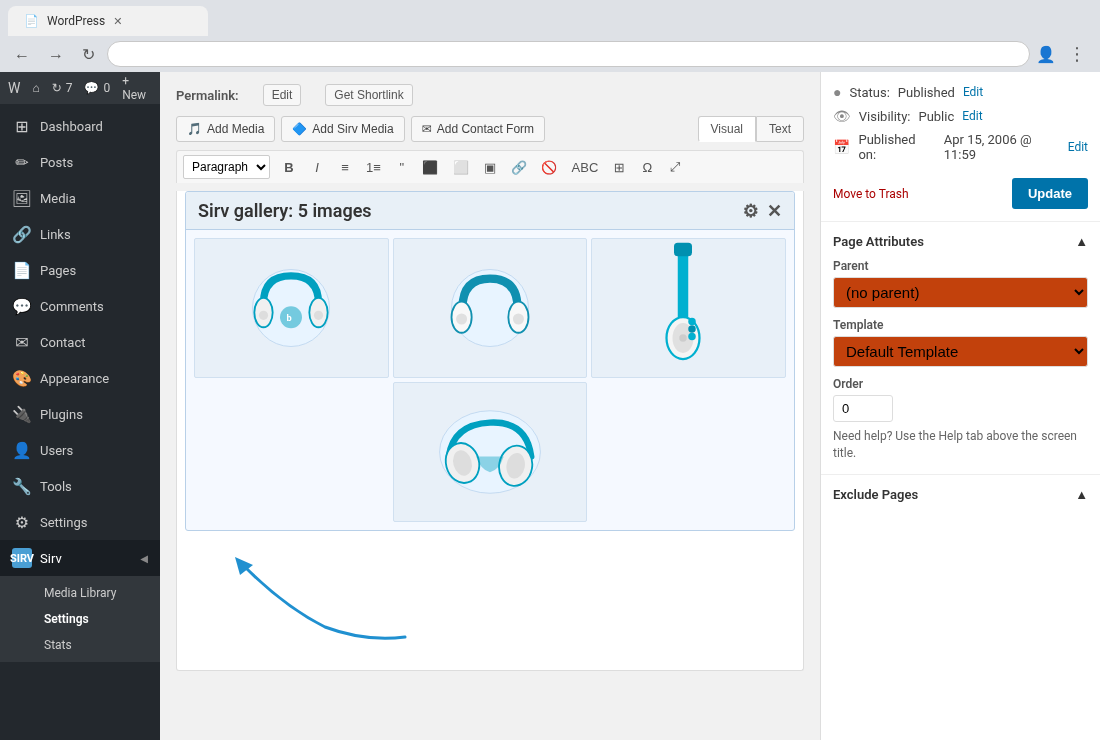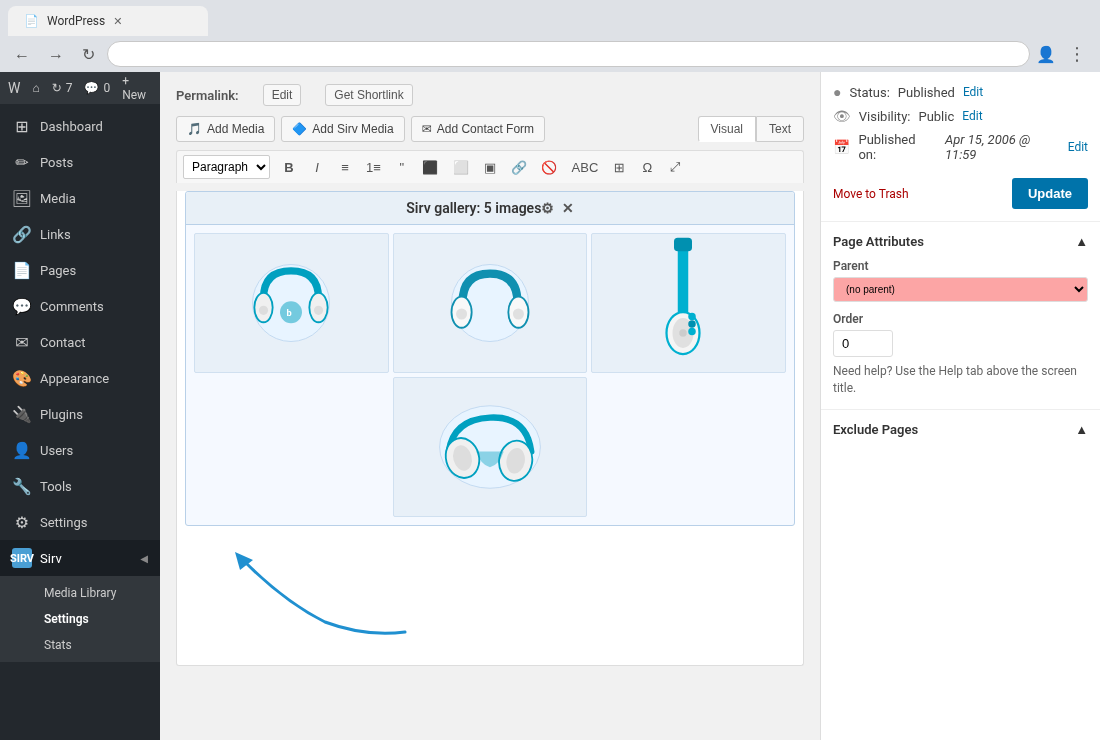--- a/index.html
+++ b/index.html
@@ -48,21 +48,21 @@
     .tab-btn.active { background: #fff; border-bottom-color: #fff; }
 
     .format-toolbar { display: flex; align-items: center; gap: 2px; margin-bottom: 2px; background: #f7f7f7; border: 1px solid #ddd; border-bottom: none; padding: 4px 6px; border-radius: 3px 3px 0 0; flex-wrap: wrap; }
     .fmt-btn { background: none; border: 1px solid transparent; border-radius: 2px; padding: 3px 5px; cursor: pointer; color: #555; font-size: 13px; min-width: 26px; text-align: center; }
     .format-select { border: 1px solid #ccc; border-radius: 2px; padding: 3px 4px; font-size: 12px; background: #fff; cursor: pointer; margin-right: 4px; }
 
     .editor-content { background: white; border: 1px solid #ddd; border-top: none; padding: 0; min-height: 350px; border-radius: 0 0 3px 3px; }
 
     
     .gallery-widget { margin: 8px; background: #f5f9ff; border: 1px solid #b8d0e8; border-radius: 3px; }
-    .gallery-header { background: #e8f0f7; border-bottom: 1px solid #b8d0e8; padding: 8px 12px; display: flex; align-items: center; justify-content: center; font-size: 14px; font-weight: 600; color: #333; border-radius: 3px 3px 0 0; }
+    .gallery-header { background: #e8f0f7; border-bottom: 1px solid #b8d0e8; padding: 8px 12px; display: flex; align-items: center; justify-content: space-between; font-size: 18px; font-weight: 600; color: #333; border-radius: 3px 3px 0 0; }
     .gallery-controls { display: flex; gap: 8px; }
     .gallery-grid { display: grid; grid-template-columns: repeat(3, 1fr); gap: 4px; padding: 8px; }
     .gallery-item { background: #e8f0f8; border: 1px solid #d0e0f0; border-radius: 2px; overflow: hidden; height: 140px; display: flex; align-items: center; justify-content: center; }
 
     
     .arrow-annotation { padding: 8px 8px 20px 8px; position: relative; }
 
     
     .right-panel { width: 280px; background: #fff; border-left: 1px solid #ddd; flex-shrink: 0; overflow-y: auto; }
     .right-panel-header { display: flex; align-items: center; justify-content: flex-end; padding: 8px 12px; border-bottom: 1px solid #eee; }
@@ -73,21 +73,21 @@
     .publish-row .icon { color: #888; font-size: 14px; }
     .publish-link { color: #0073aa; text-decoration: none; cursor: pointer; font-size: 12px; }
 
     .trash-update-row { display: flex; align-items: center; justify-content: space-between; padding-top: 8px; }
     .trash-link { color: #a00; text-decoration: none; font-size: 12px; cursor: pointer; }
     .update-btn { background: #0073aa; color: white; border: none; border-radius: 3px; padding: 8px 16px; font-size: 13px; cursor: pointer; font-weight: 600; text-align: right; }
 
     .page-attributes { padding: 12px; border-bottom: 1px solid #eee; }
     .section-header { display: flex; align-items: center; justify-content: space-between; font-size: 13px; font-weight: 600; color: #333; margin-bottom: 10px; cursor: pointer; }
     .field-label { font-size: 12px; color: #555; margin-bottom: 4px; font-weight: 600; }
-    .field-select { width: 100%; border: 1px solid #ddd; border-radius: 3px; padding: 5px 8px; font-size: 10px; background: #fca5a5; cursor: pointer; margin-bottom: 10px; }
+    .field-select { width: 100%; border: 1px solid #ddd; border-radius: 3px; padding: 5px 8px; font-size: 15px; background: #c2410c; cursor: pointer; margin-bottom: 10px; }
     .field-input { width: 60px; border: 1px solid #ddd; border-radius: 3px; padding: 5px 8px; font-size: 13px; }
     .help-text { font-size: 12px; color: #666; margin-top: 6px; line-height: 1.4; }
 
     .exclude-pages { padding: 12px; }
 
     
     ::-webkit-scrollbar { width: 6px; }
     ::-webkit-scrollbar-track { background: #f1f1f1; }
     ::-webkit-scrollbar-thumb { background: #ccc; border-radius: 3px; }
   </style>
@@ -341,41 +341,47 @@
       </div>
       <div class="publish-row">
         <span class="icon">👁</span>
         <span>Visibility:</span>
         <span>Public</span>
         <a class="publish-link">Edit</a>
       </div>
       <div class="publish-row">
         <span class="icon">📅</span>
         <span>Published on:</span>
-        <span style="margin-left:4px;font-style:italic;">Apr 15, 2006 @ 11:59</span>
+        <span style="margin-left:4px;">Apr 15, 2006 @ 11:59</span>
         <a class="publish-link">Edit</a>
       </div>
       <div class="trash-update-row">
         <a class="trash-link">Move to Trash</a>
         <button class="update-btn">Update</button>
       </div>
     </div>
 
     <div class="page-attributes">
       <div class="section-header">
         <span>Page Attributes</span>
         <span>▲</span>
       </div>
       <div>
         <div class="field-label">Parent</div>
         <select class="field-select">
           <option>(no parent)</option>
         </select>
       </div>
       <div>
+        <div class="field-label">Template</div>
+        <select class="field-select">
+          <option>Default Template</option>
+        </select>
+      </div>
+      <div>
         <div class="field-label">Order</div>
         <input class="field-input" type="text" value="0" style="">
       </div>
       <div class="help-text">Need help? Use the Help tab above the screen title.</div>
     </div>
 
     <div class="exclude-pages">
       <div class="section-header">
         <span>Exclude Pages</span>
         <span>▲</span>

